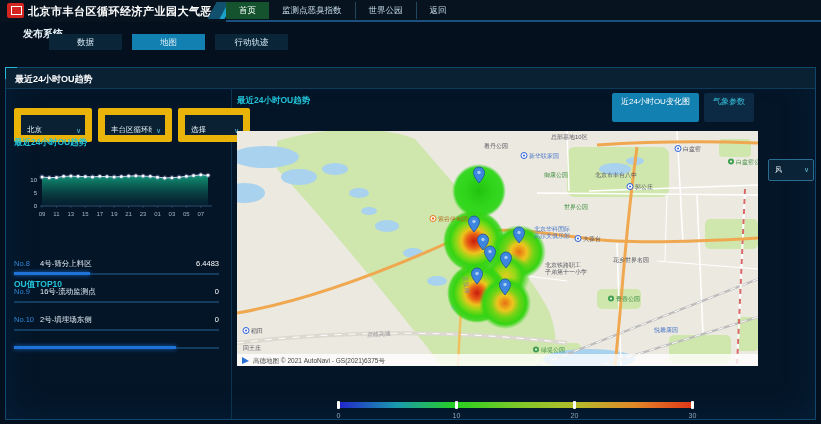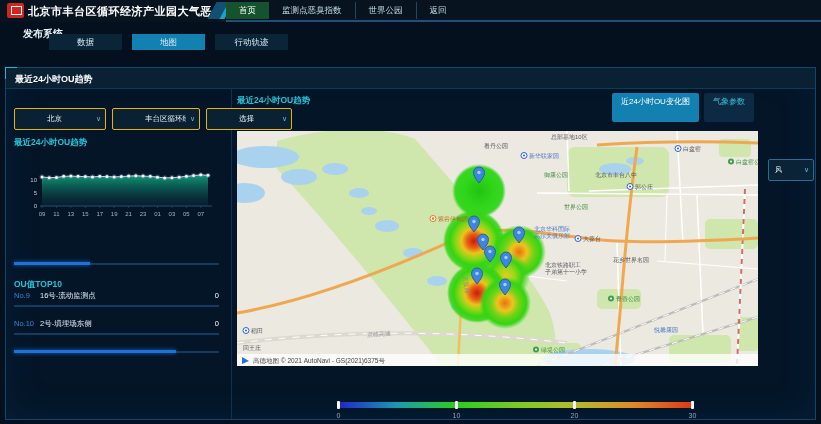--- a/index.html
+++ b/index.html
@@ -29,22 +29,22 @@
   .main-panel{position:absolute;left:5px;top:67px;width:809px;height:351px;border:1px solid #0e486c;
               background:#041527;box-shadow:inset 0 0 34px rgba(12,70,120,.22);}
   .main-panel::before{content:"";position:absolute;left:-1px;top:-1px;width:10px;height:10px;
               border-left:2px solid #23b6d8;border-top:2px solid #23b6d8;}
   .panel-header{position:absolute;left:0;top:0;right:0;height:20px;background:#0a2033;border-bottom:1px solid #0e3a58;}
   .panel-title{position:absolute;left:9px;top:5px;font-size:9px;font-weight:bold;color:#fff;}
   .v-divider{position:absolute;left:225px;top:20px;bottom:0;width:1px;background:#0c3350;}
 
   
   .selects{position:absolute;left:8px;top:40px;display:flex;gap:6px;}
-  .select{position:relative;height:20px;background:#0a2134;border:1px solid #eab308;border-radius:2px;
-          display:flex;align-items:center;cursor:pointer;padding-left:26px;}
+  .select{position:relative;height:20px;background:#0a2134;border:7px solid #eab308;border-radius:2px;
+          display:flex;align-items:flex-end;cursor:pointer;}
   .select-value{font-size:7.5px;color:#e8f4fa;padding-left:6px;white-space:nowrap;overflow:hidden;flex:1;}
   .select-caret{font-size:7px;color:#5fc2dc;padding:0 4px;}
   .chart-title{position:absolute;left:8px;top:69px;font-size:8.5px;font-weight:bold;color:#22c3d8;}
   #trend-svg{position:absolute;left:6px;top:80px;}
   .rank-title{position:absolute;left:8px;top:178px;font-size:8.5px;font-weight:bold;color:#22c3d8;margin-top:33px;}
   .rank-list{position:absolute;left:8px;top:191px;width:205px;}
   .rank-row{position:relative;height:28px;}
   .rank-line{display:flex;align-items:baseline;font-size:7.5px;}
   .rank-no{color:#2f87d8;width:26px;flex:0 0 26px;}
   .rank-name{color:#e4eef6;}
@@ -199,20 +199,25 @@
           <line x1="159.91304347826087" y1="58" x2="159.91304347826087" y2="60" stroke="#2a4f6e" stroke-width="0.7"></line>
           <text x="174.34782608695653" y="68" text-anchor="middle" font-size="6" fill="#9fb6c8">05</text>
           <line x1="174.34782608695653" y1="58" x2="174.34782608695653" y2="60" stroke="#2a4f6e" stroke-width="0.7"></line>
           <text x="188.7826086956522" y="68" text-anchor="middle" font-size="6" fill="#9fb6c8">07</text>
           <line x1="188.7826086956522" y1="58" x2="188.7826086956522" y2="60" stroke="#2a4f6e" stroke-width="0.7"></line>
         </g>
     </svg>
     <div class="rank-title">OU值TOP10</div>
     <div class="rank-list">
         <div class="rank-row">
+          <div class="rank-line">
+            <span class="rank-no">No.8</span>
+            <span class="rank-name">4号-筛分上料区</span>
+            <span class="rank-val">6.4483</span>
+          </div>
           <div class="rank-track">
             <div class="rank-fill" style="width: 37%;"></div>
           </div>
         </div>
         <div class="rank-row">
           <div class="rank-line">
             <span class="rank-no">No.9</span>
             <span class="rank-name">16号-流动监测点</span>
             <span class="rank-val">0</span>
           </div>

